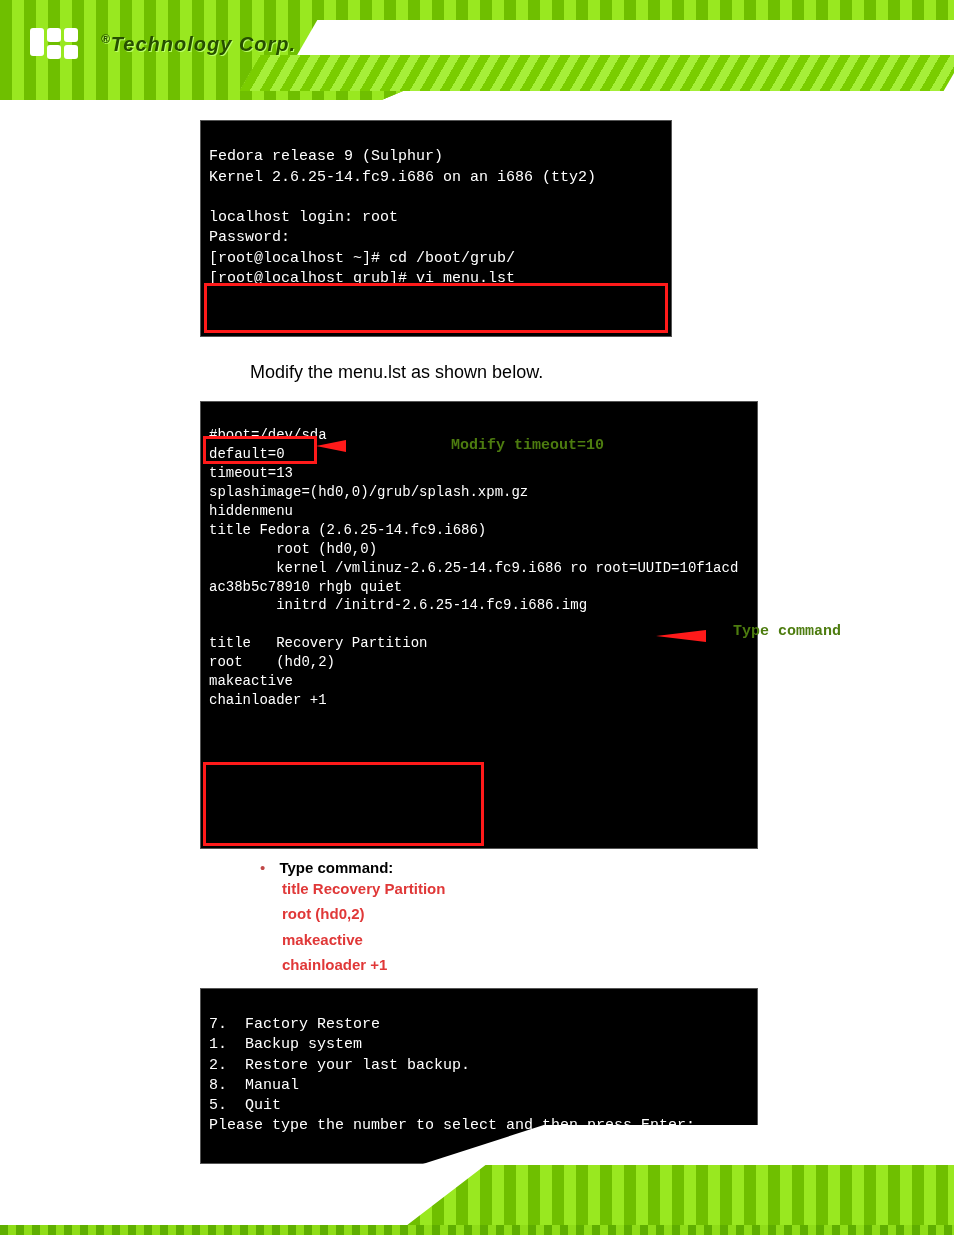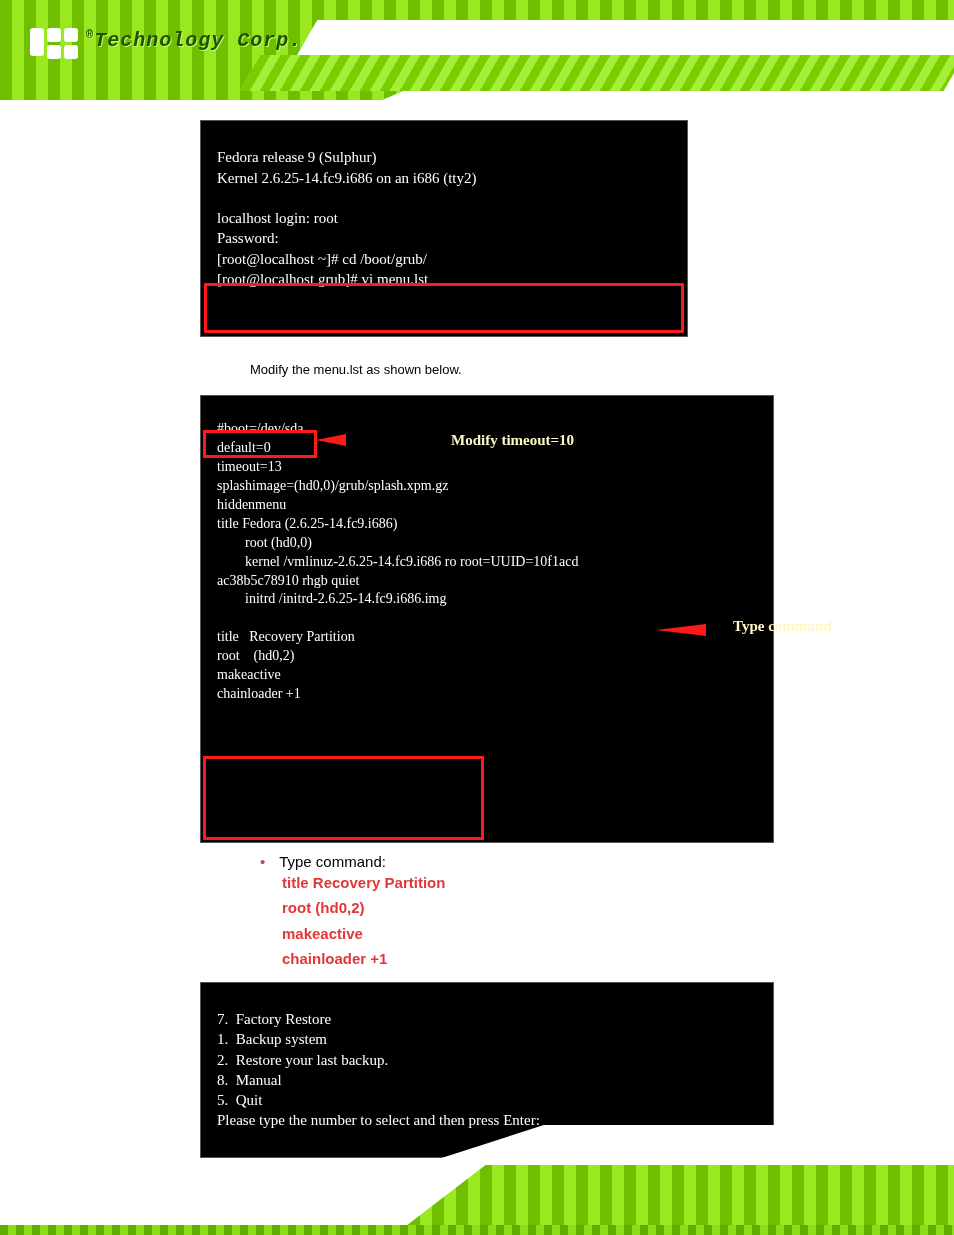--- a/index.html
+++ b/index.html
@@ -35,22 +35,22 @@
   .hdr-strip2 {
     position: absolute;
     left: 250px; right: 0; top: 55px; height: 36px;
     background: repeating-linear-gradient(90deg,#7acd00 0 10px,#a6ef39 10px 20px);
     transform: skewX(-30deg);
   }
   .logo {
     position: absolute;
     left: 30px; top: 28px;
     display: flex;
-    gap: 8px;
-    font-family: Liberation Mono, monospace;
+    align-items: center;
+    gap: 23px;
   }
   .logo-squares {
     display: grid;
     grid-template-columns: 14px 14px 14px;
     grid-template-rows: 14px 14px;
     gap: 3px;
   }
   .logo-squares span {
     background: #fff;
     border-radius: 3px;
@@ -76,24 +76,24 @@
   
   .content {
     position: absolute;
     left: 200px;
     top: 120px;
     right: 60px;
   }
   .terminal {
     background: #000;
     color: #fff;
-    font-family: Liberation Serif, serif;
+    font-family: Liberation Mono, monospace;
     font-size: 15px;
     line-height: 1.35;
-    padding: 6px 16px;
+    padding: 6px 8px;
     white-space: pre;
     position: relative;
     border: 1px solid #555;
   }
   .term1 { width: 454px; margin-bottom: 10px; }
   .term1 .redbox {
     position: absolute;
     left: 3px; right: 3px; bottom: 3px;
     height: 44px;
     border: 3px solid #ff1a1a;
@@ -109,21 +109,21 @@
   }
   .term2 .rb-bot {
     position: absolute;
     left: 2px; bottom: 2px;
     width: 275px; height: 78px;
     border: 3px solid #ff1a1a;
     pointer-events: none;
   }
   .red-anno {
     position: absolute;
-    color: #fef9c3;
+    color: #4d7c0f;
     font-weight: bold;
     font-size: 15px;
   }
   .red-anno.top { left: 250px; top: 34px; }
   .red-anno.bot { left: 532px; top: 220px; }
   .arrow {
     position: absolute;
     width: 0; height: 0;
     border-top: 6px solid transparent;
     border-bottom: 6px solid transparent;
@@ -137,31 +137,31 @@
   }
   .caption-block {
     margin: 10px 0 0 0;
     font-size: 15px;
   }
   .caption-block .bullet {
     color: #c04848;
     margin: 0 10px 0 60px;
   }
   .caption-block .tc-label {
-    font-weight: normal;
+    font-weight: bold;
   }
   .caption-block .cmd {
     display: block;
     margin-left: 82px;
     color: #e03838;
     font-weight: bold;
     line-height: 1.7;
   }
   .body-text {
-    font-size: 13px;
+    font-size: 18px;
     margin: 25px 0 10px 50px;
   }
   .term3 { width: 540px; font-size: 15px; margin-top: 10px; }
   
   .ftr {
     position: absolute;
     left: 0; right: 0; bottom: 0;
     height: 100px;
     background:
       repeating-linear-gradient(90deg,#6fbf00 0 12px,#99e820 12px 24px);

